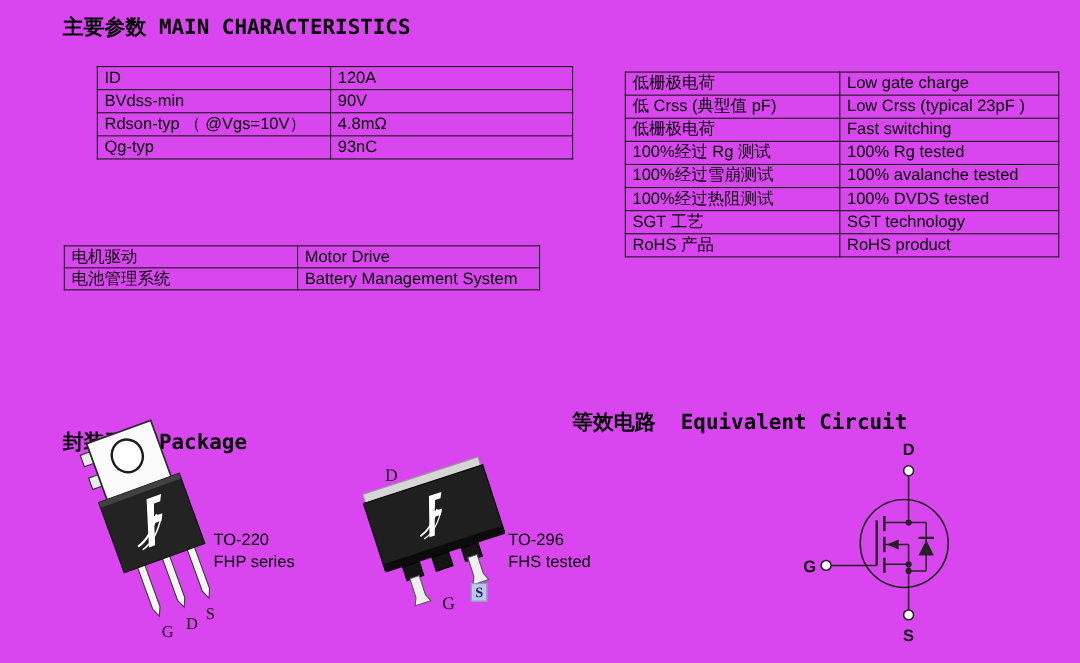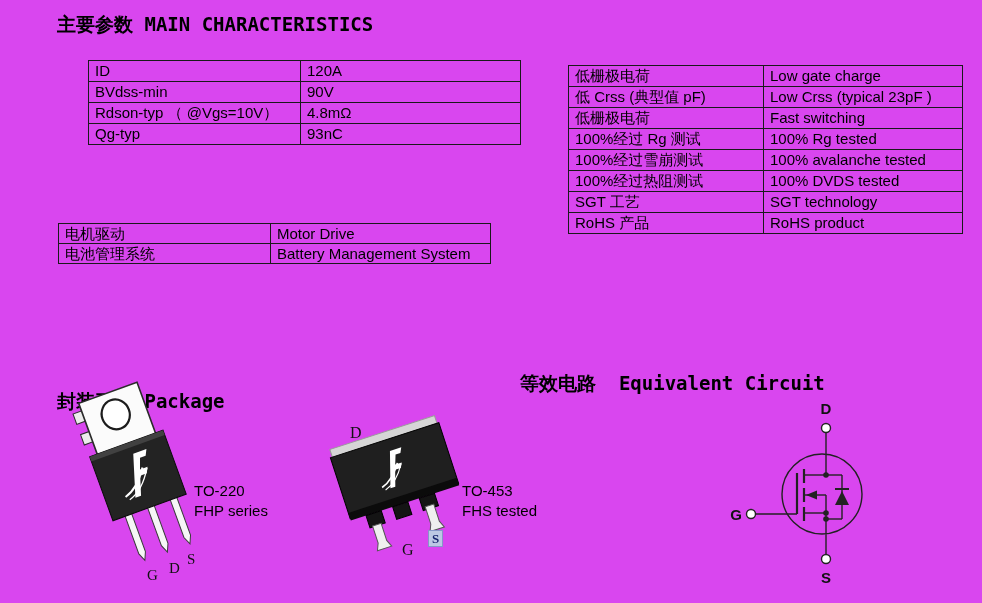--- a/index.html
+++ b/index.html
@@ -186,21 +186,21 @@
         <path d="M3 42 Q18 38 30 18" stroke="#ffffff" fill="none" stroke-width="1.3"></path>
       </g>
     </g>
   </svg>
 
   <span class="serif-label lg" style="left:350px; top:424px;">D</span>
   <span class="serif-label lg" style="left:402px; top:541px;">G</span>
   <span class="s-badge" style="left:428px; top:530px;">S</span>
 
   <div class="caption" style="left:462px; top:481px;">
-    <div>TO-453</div>
+    <div>TO-296</div>
     <div>FHS tested</div>
   </div>
 
   <svg style="left:690px; top:395px;" width="200" height="208" viewBox="0 0 200 208">
     <g stroke="#222222" stroke-width="1.4" fill="none">
 
       <line x1="136" y1="37.5" x2="136" y2="80"></line>
       <circle cx="136" cy="33" r="4.5" fill="#ffffff"></circle>
 
       <circle cx="132" cy="99" r="40"></circle>

